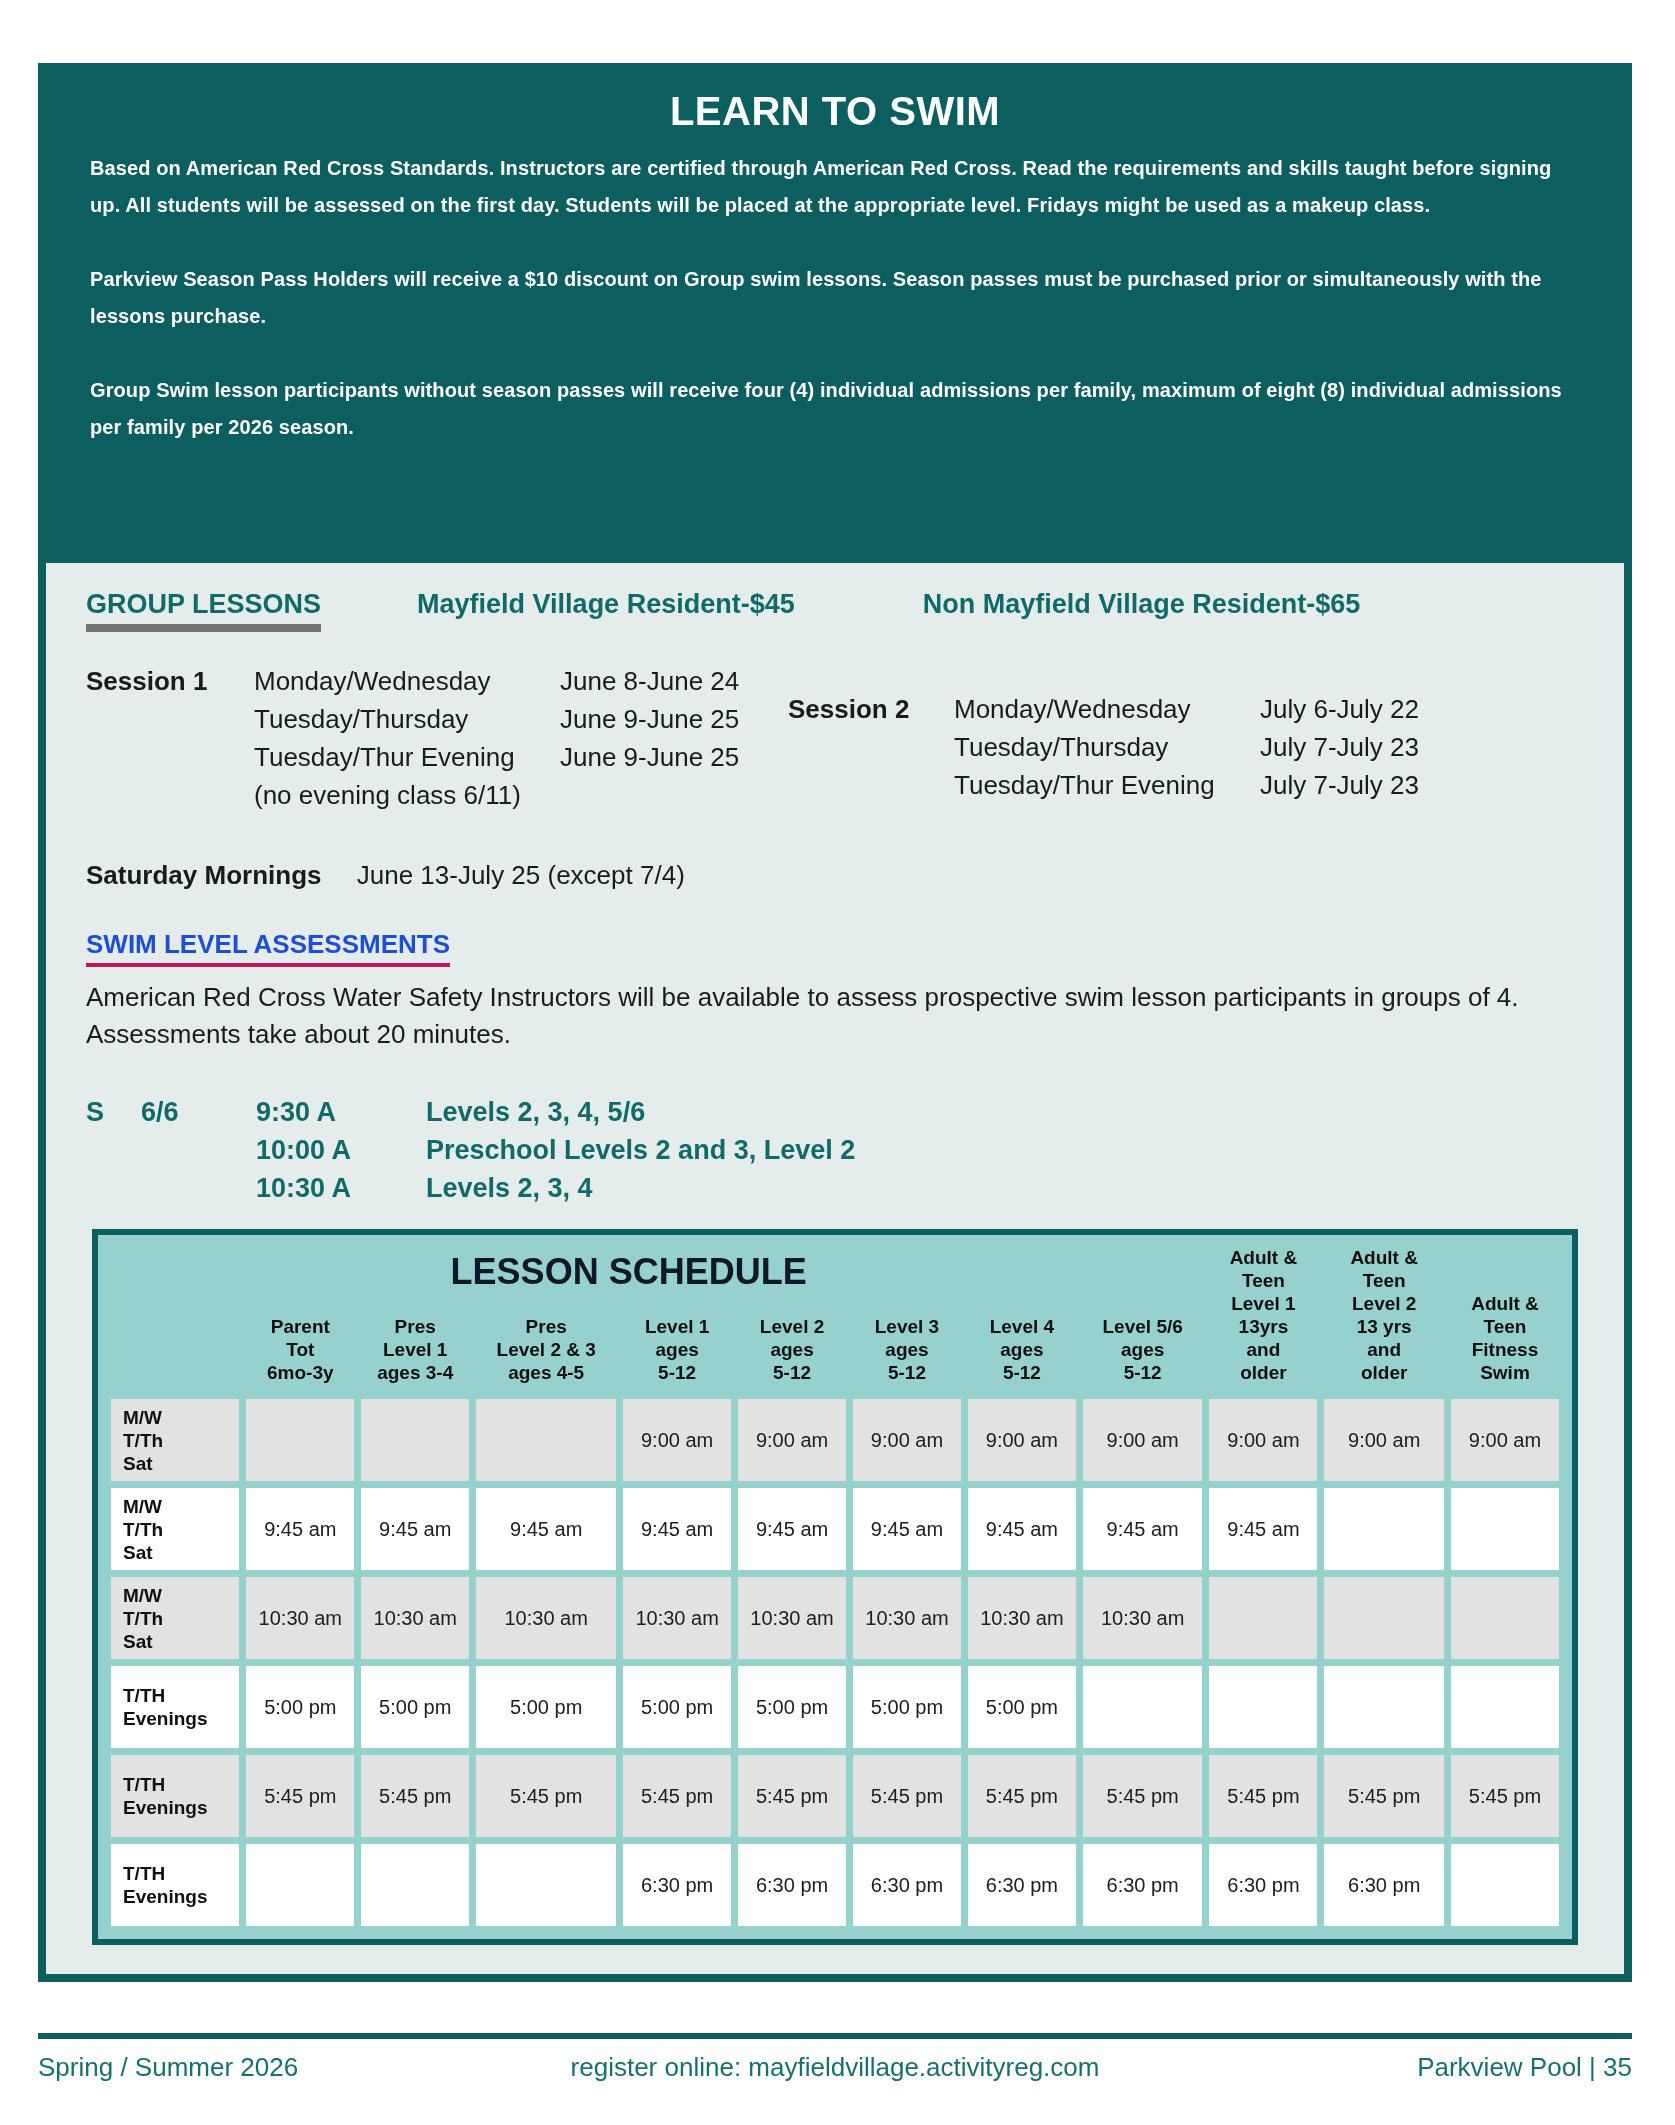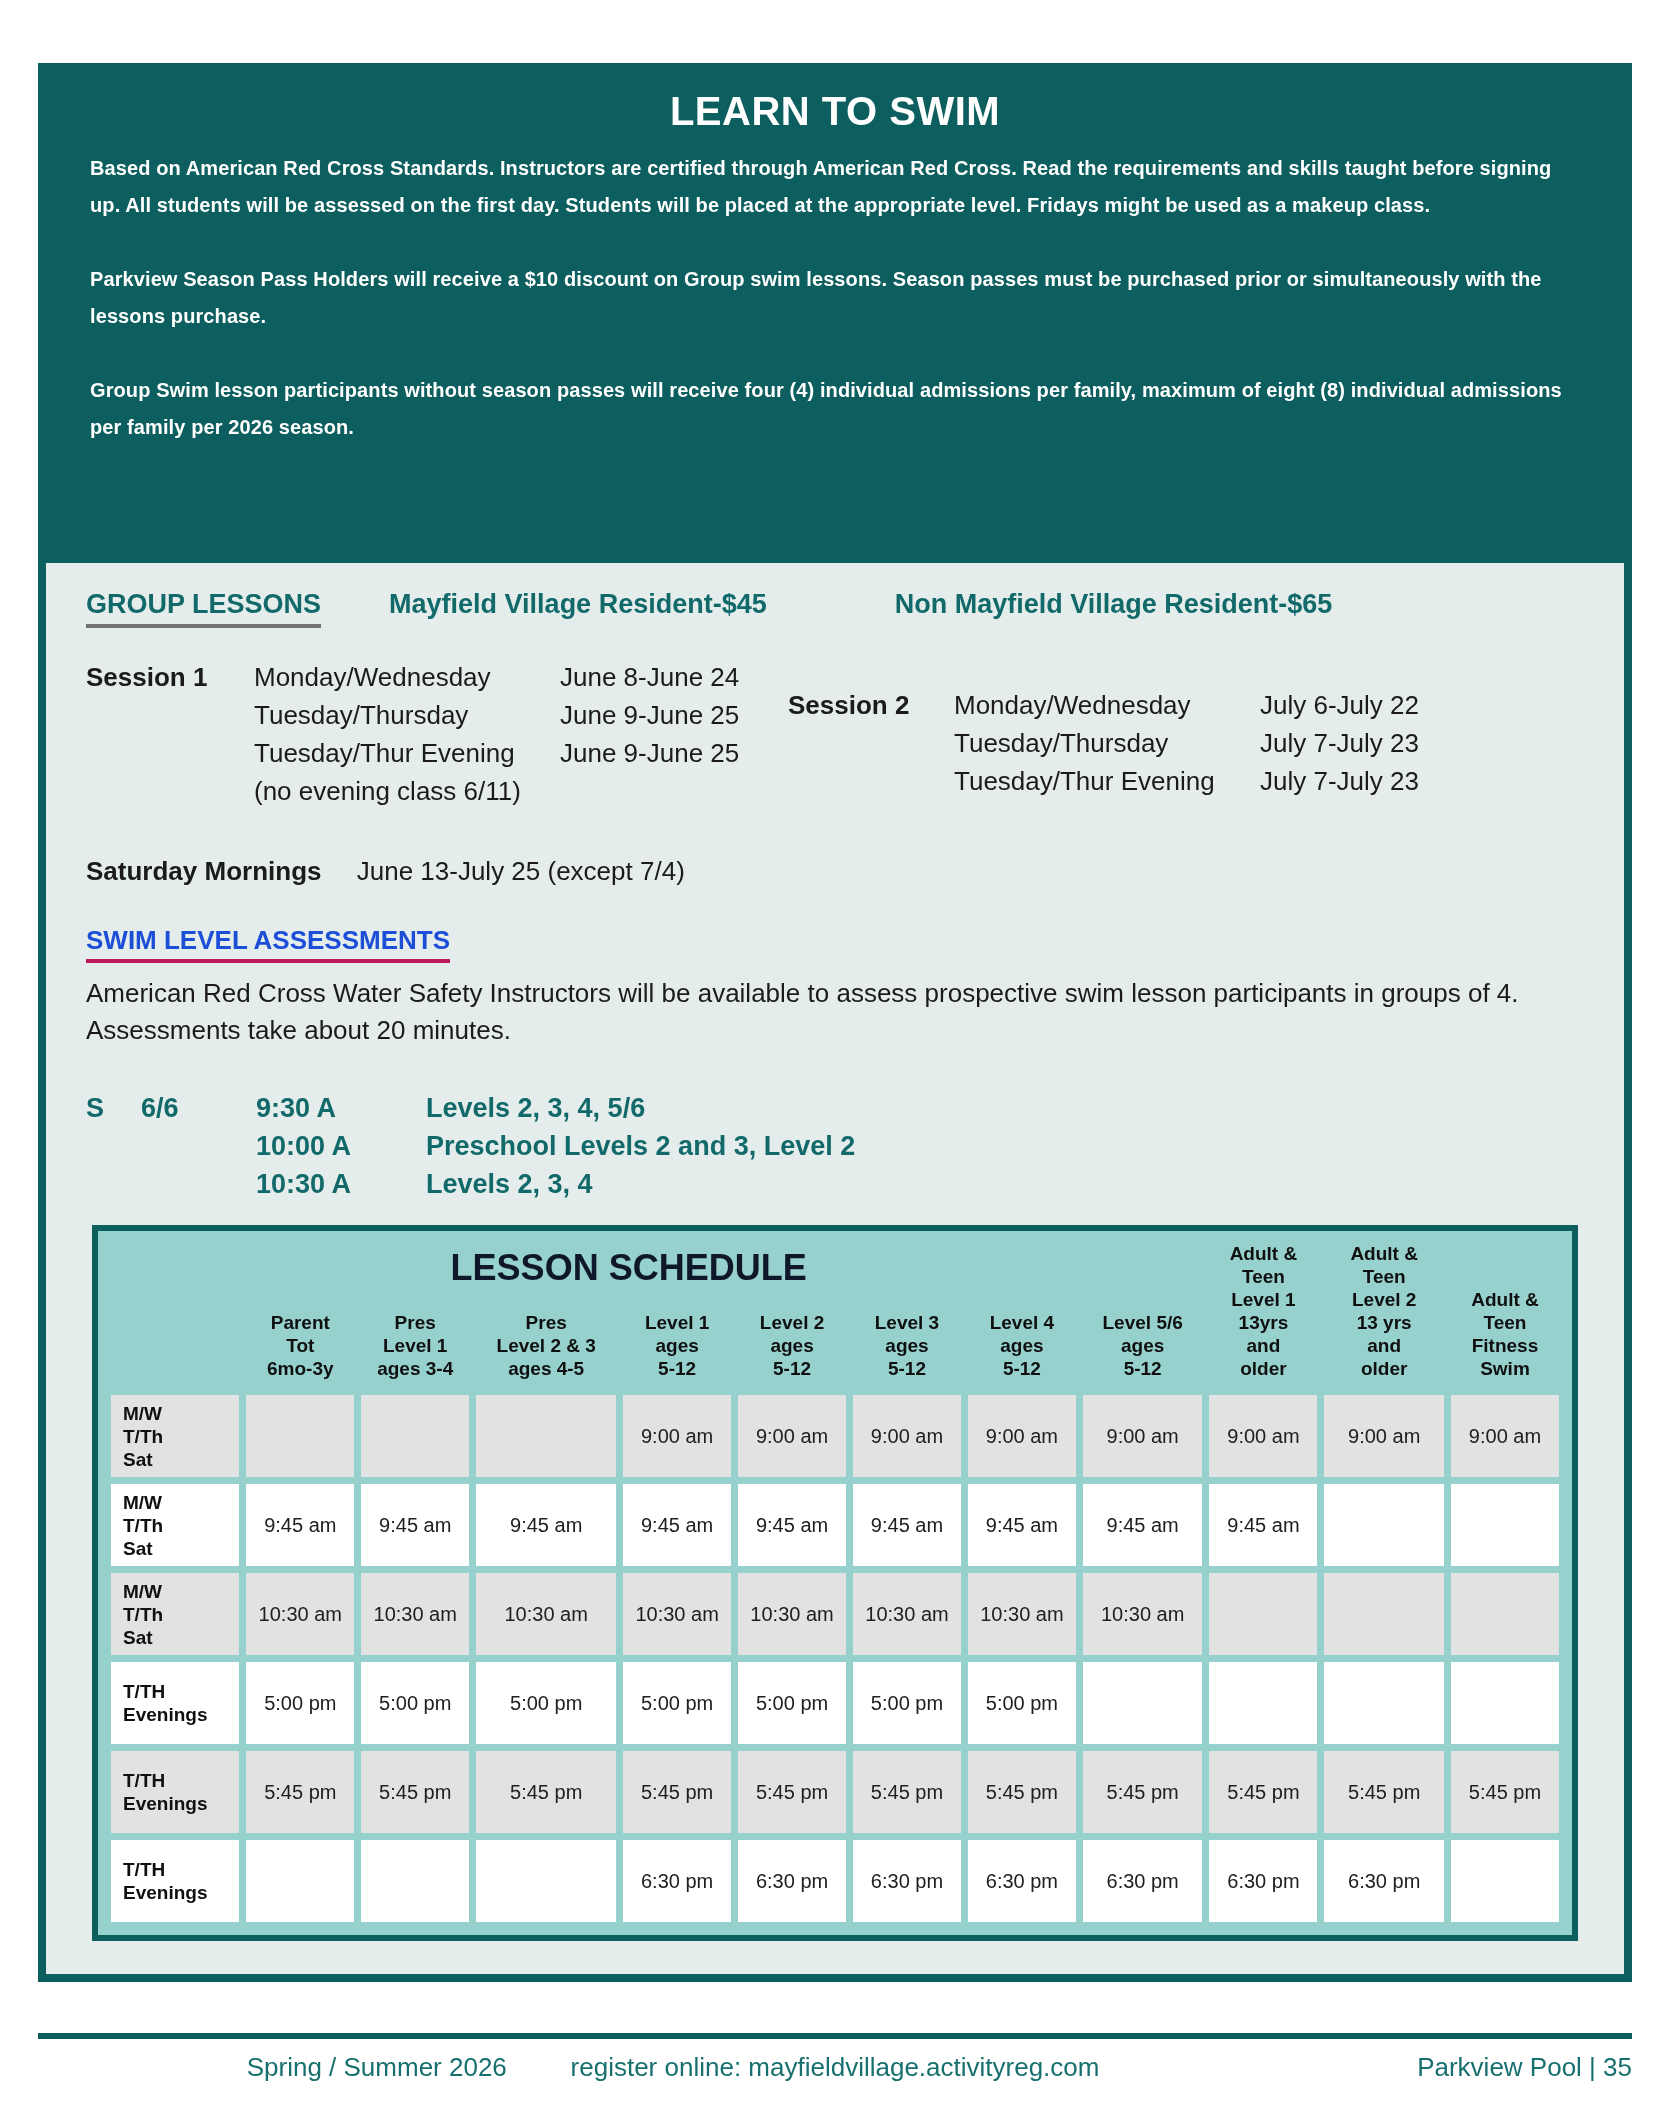--- a/index.html
+++ b/index.html
@@ -20,21 +20,21 @@
   }
   .banner-title {
     margin:4px 0 16px; text-align:center; font-size:40px; font-weight:700; letter-spacing:0.5px;
   }
   .banner p {
     margin:0 0 37px; font-size:20px; font-weight:600; line-height:37px; letter-spacing:0.1px;
   }
   
   .content { padding:26px 40px 0; color:#1b1b1b; }
   .lessons-row { display:flex; align-items:baseline; color:#12696a; font-weight:700; font-size:27px; }
-  .gl-heading { border-bottom:4px solid #737373; padding-bottom:4px; margin-right:68px; }
+  .gl-heading { border-bottom:8px solid #737373; padding-bottom:4px; margin-right:96px; }
   .gl-res { margin-right:128px; }
   .sessions { display:flex; margin-top:30px; font-size:26px; line-height:38px; }
   .sess-left { width:702px; flex:none; }
   .sess-grid { display:grid; grid-template-columns:168px 306px auto; }
   .sess-grid-2 { display:grid; grid-template-columns:166px 306px auto; margin-top:28px; }
   .sess-label { font-weight:700; }
   .saturday { margin-top:46px; font-size:26px; }
   .sat-label { font-weight:700; margin-right:28px; }
   .assess-heading {
     margin-top:38px; color:#1d4ed8; font-size:26px; font-weight:700;
@@ -66,21 +66,21 @@
     text-align:center; font-size:20px; color:#202020; vertical-align:middle;
   }
   tr.row-gray th, tr.row-gray td { background:#e2e2e2; }
   tr.row-white th, tr.row-white td { background:#ffffff; }
   
   .footer-rule { position:absolute; left:38px; top:2033px; width:1594px; height:6px; background:#0d5e5e; }
   .footer {
     position:absolute; left:38px; top:2052px; width:1594px; display:flex;
     font-size:26px; color:#17706e;
   }
-  .footer .f-left  { flex:1; text-align:right; }
+  .footer .f-left  { flex:1; text-align:left; }
   .footer .f-center{ flex:1.4; text-align:center; }
   .footer .f-right { flex:1; text-align:right; }
 </style>
 </head>
 <body>
 
 <div class="page">
   <div class="frame">
 
     <div class="banner">

